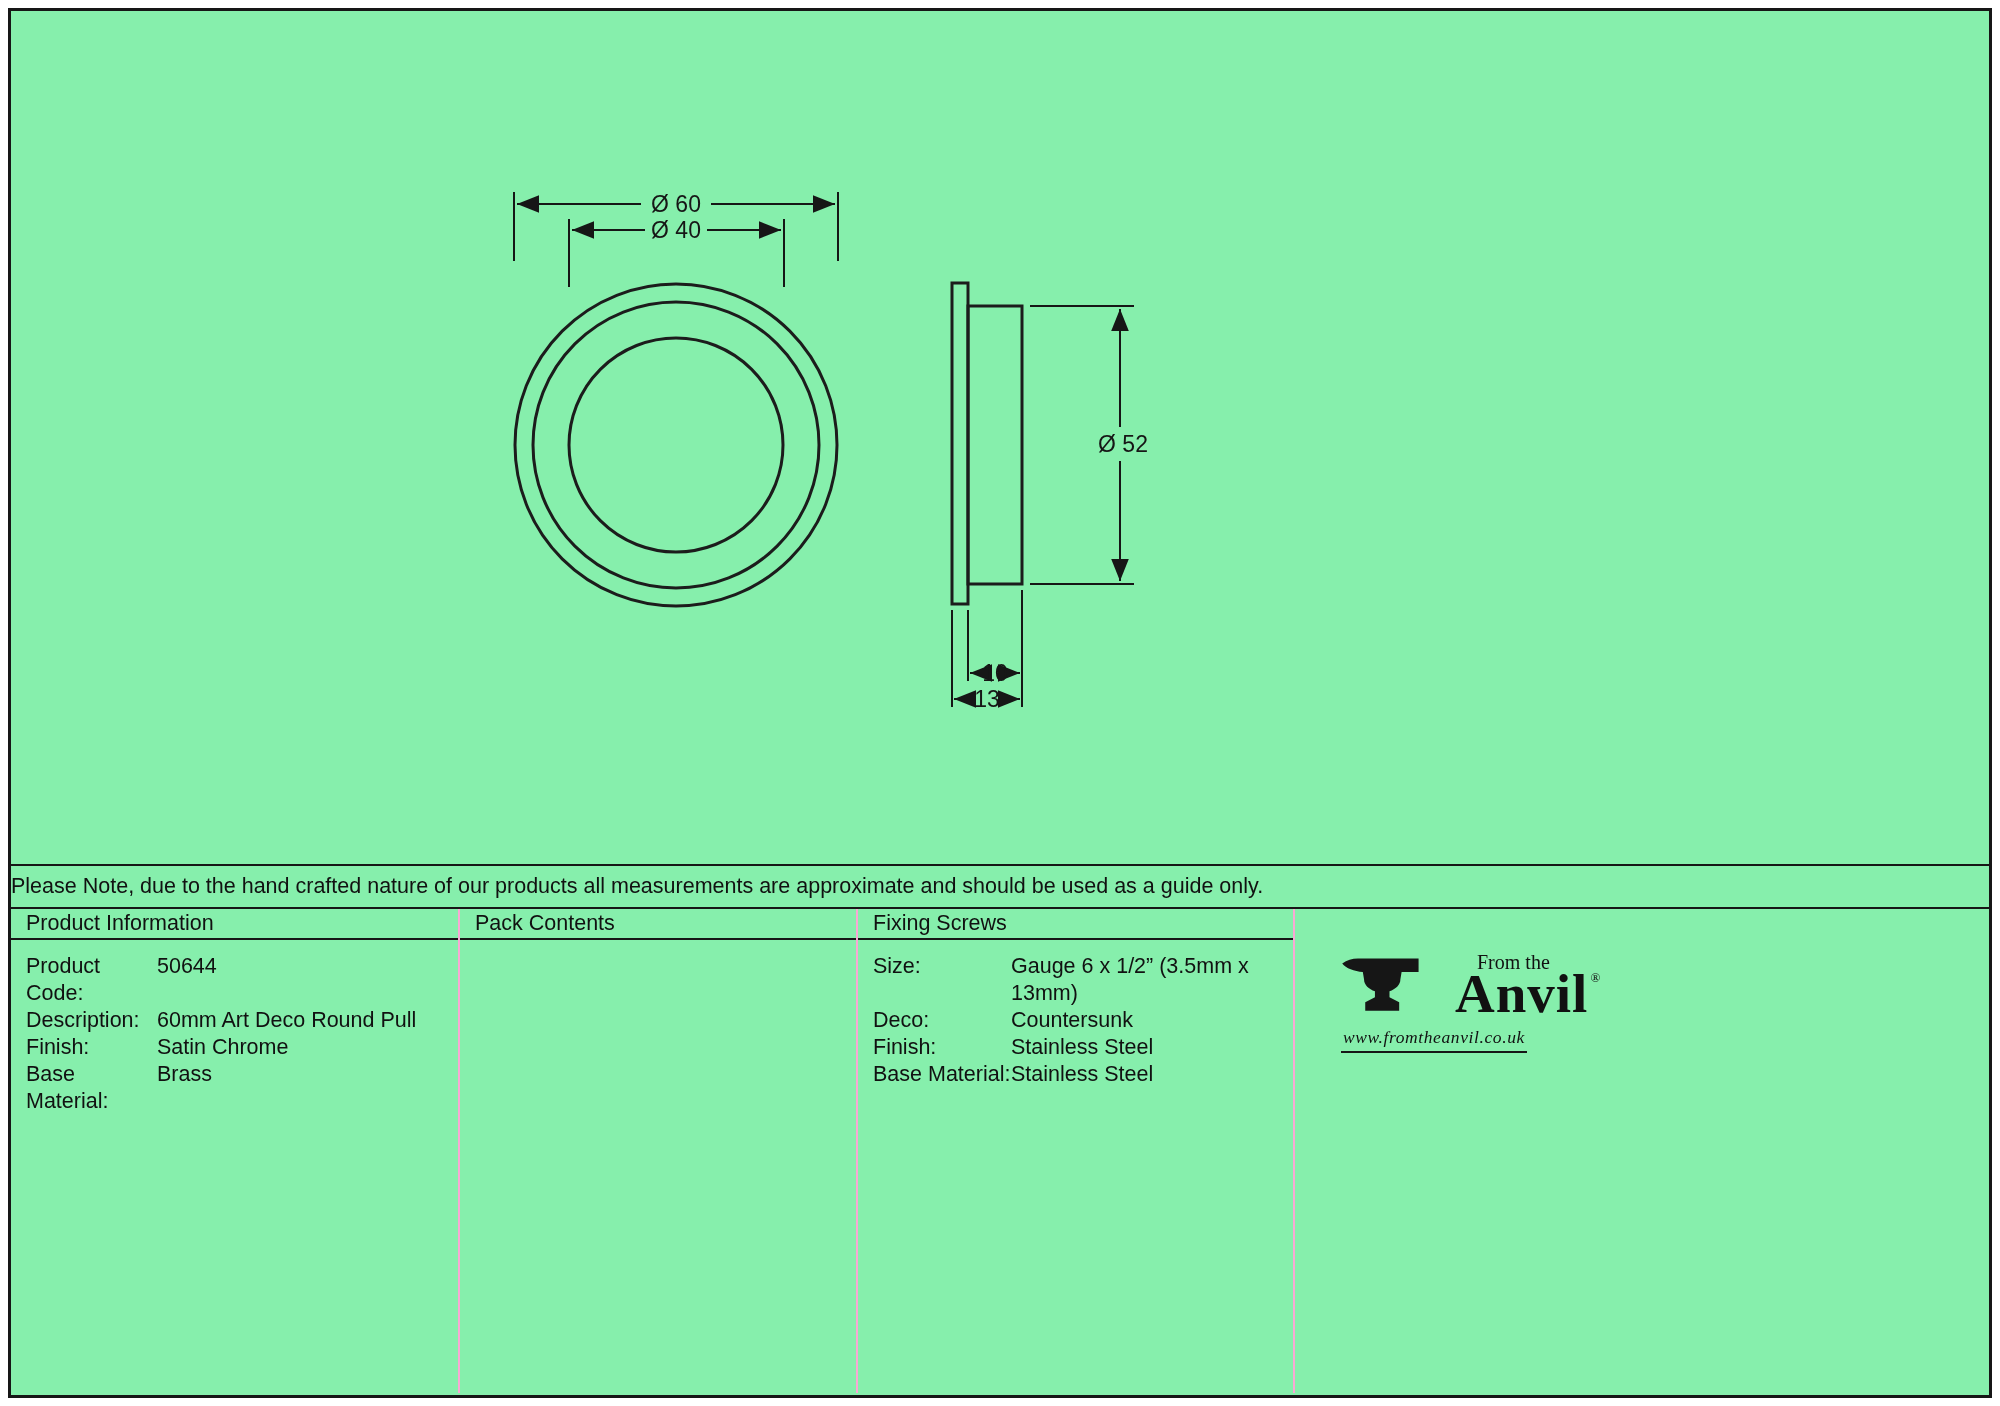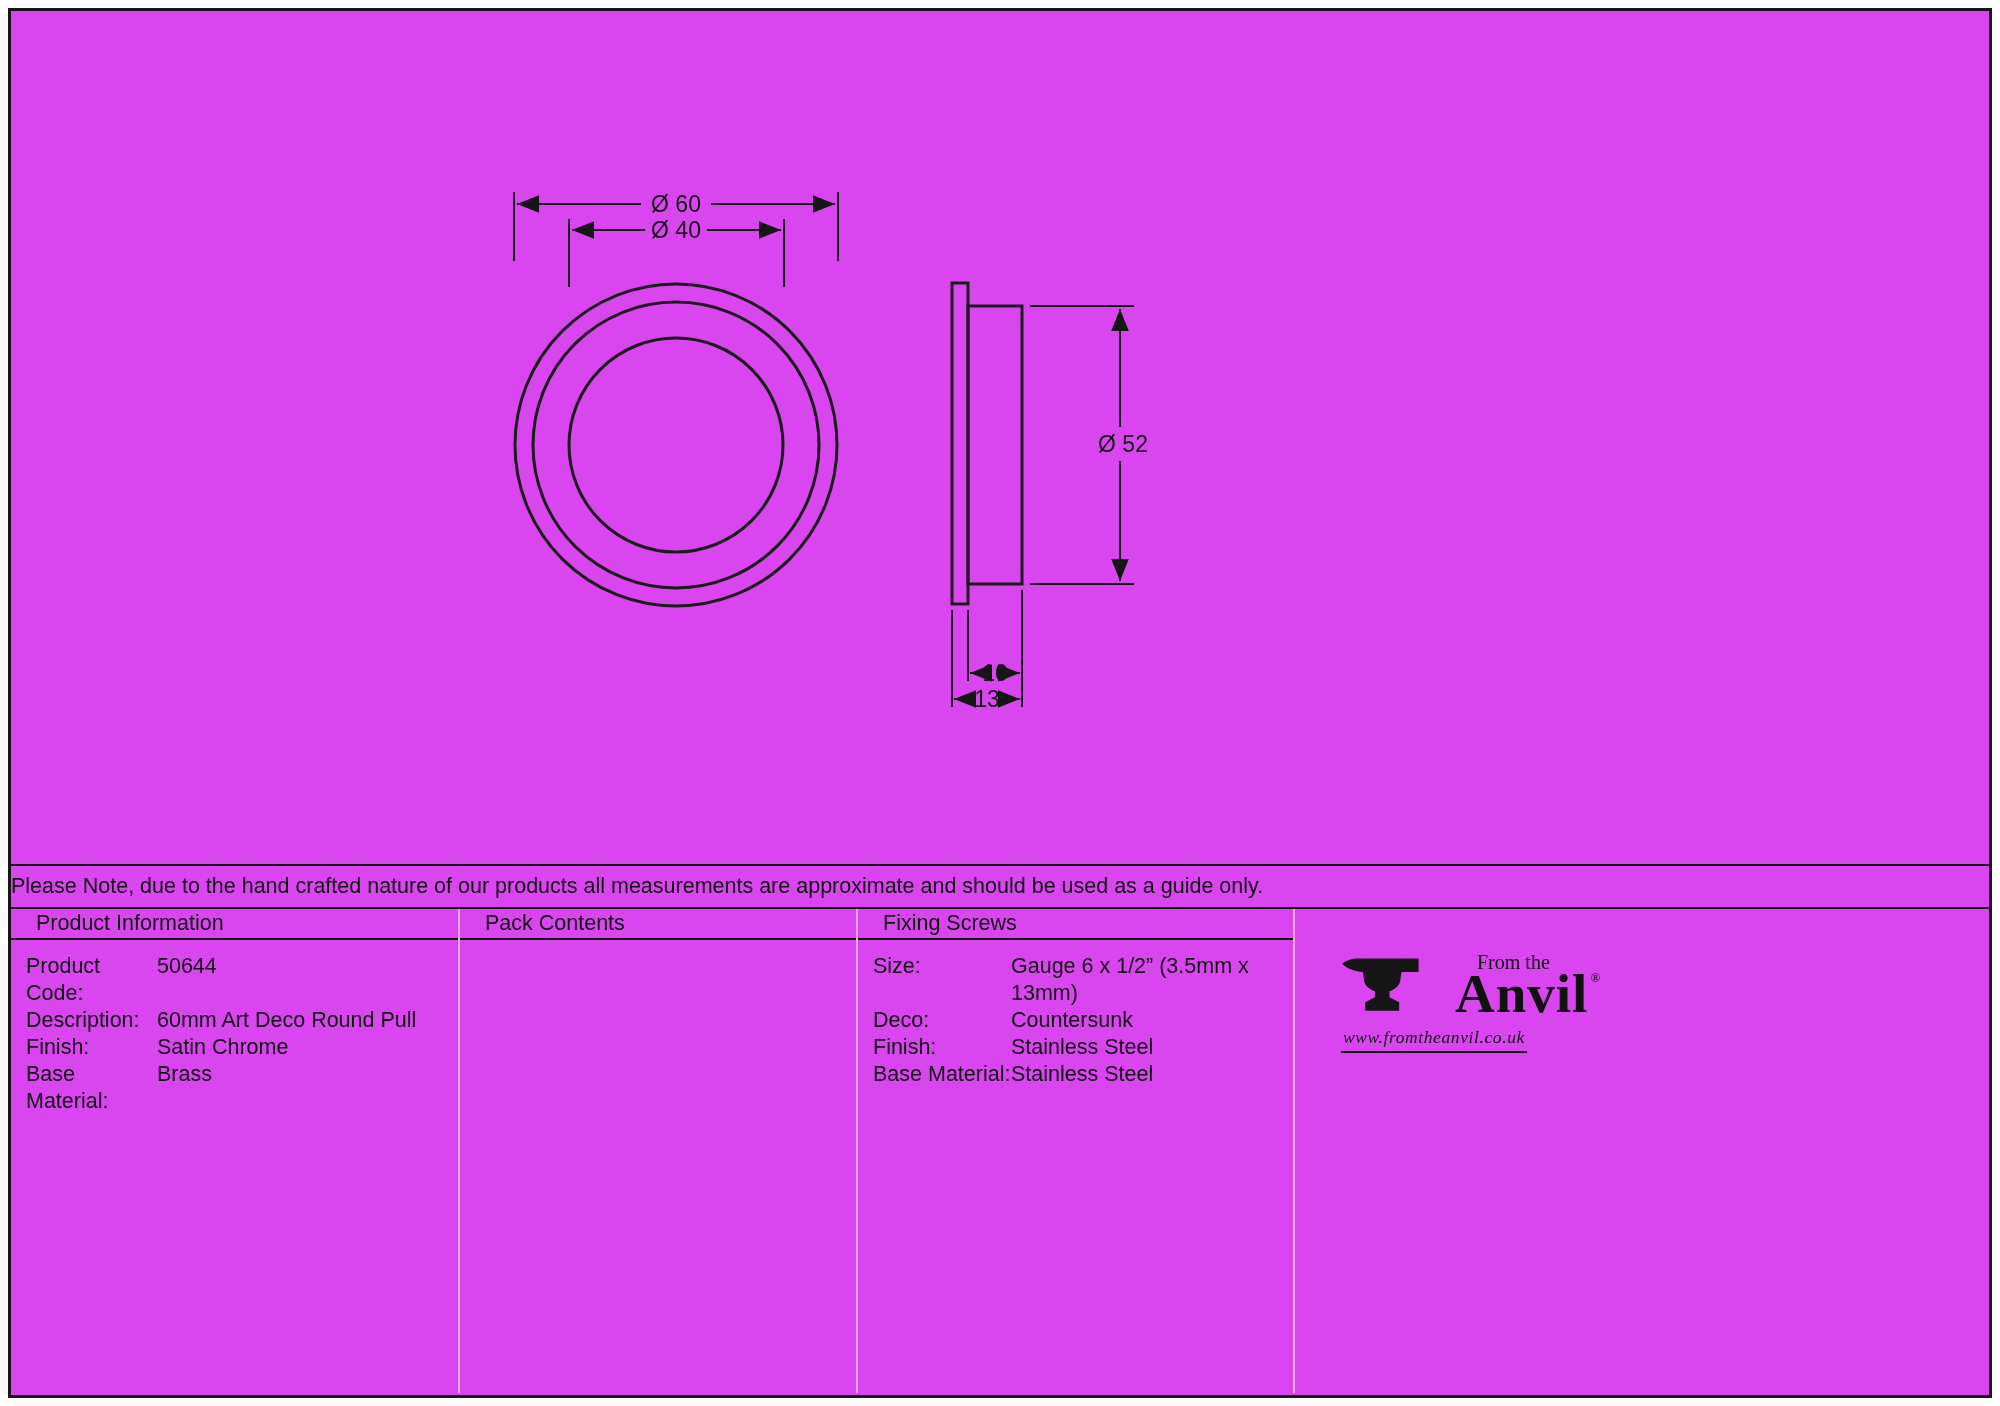--- a/index.html
+++ b/index.html
@@ -1,37 +1,37 @@
 <!DOCTYPE html>
 <html><head>
 <meta charset="utf-8">
 <style>
   html,body { margin:0; padding:0; background:#ffffff; }
   body { width:2000px; height:1406px; position:relative; font-family:"Liberation Sans",sans-serif; color:#111; }
   .sheet {
     position:absolute; left:8px; top:8px; width:1984px; height:1390px;
-    border:3px solid #161616; box-sizing:border-box; background:#d946ef;
+    border:3px solid #161616; box-sizing:border-box; background:#86efac;
   }
   
   .drawing { height:853px; border-bottom:2px solid #161616; position:relative; }
   .drawing svg { display:block; width:100%; height:100%; }
   .dimtext { font-family:"Liberation Sans",sans-serif; font-size:23px; fill:#161616; }
   
   .note-row {
     height:43px; border-bottom:2px solid #161616;
     display:flex; align-items:center; padding-left:0;
     font-size:21.5px; box-sizing:border-box;
   }
   
   .tables { display:grid; grid-template-columns:447px 398px 437px 1fr; height:484px; box-sizing:border-box; }
   .col { box-sizing:border-box; }
   .col.b { border-left:2px solid #f9a8d4; }
   .hdr {
     height:31px; border-bottom:2px solid #161616; box-sizing:border-box;
-    display:flex; align-items:center; padding-left:25px; font-size:21.5px;
+    display:flex; align-items:center; padding-left:15px; font-size:21.5px;
   }
   .bod { padding:13px 8px 0 15px; font-size:21.5px; line-height:27px; }
   .kv { display:flex; }
   .kv .k { flex:0 0 131px; }
   .col-fix .kv .k { flex:0 0 138px; }
   .list-item { display:block; }
   
   .logo-cell { padding:42px 0 0 46px; }
   .logo-row { display:flex; align-items:flex-start;gap:32px; }
   .anvil-svg { width:80px; height:66px; flex:0 0 auto; }

